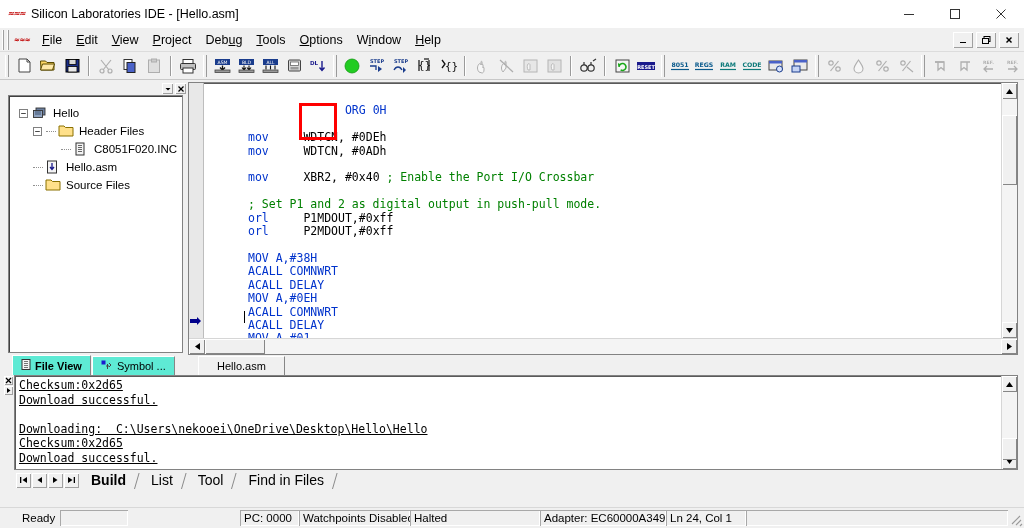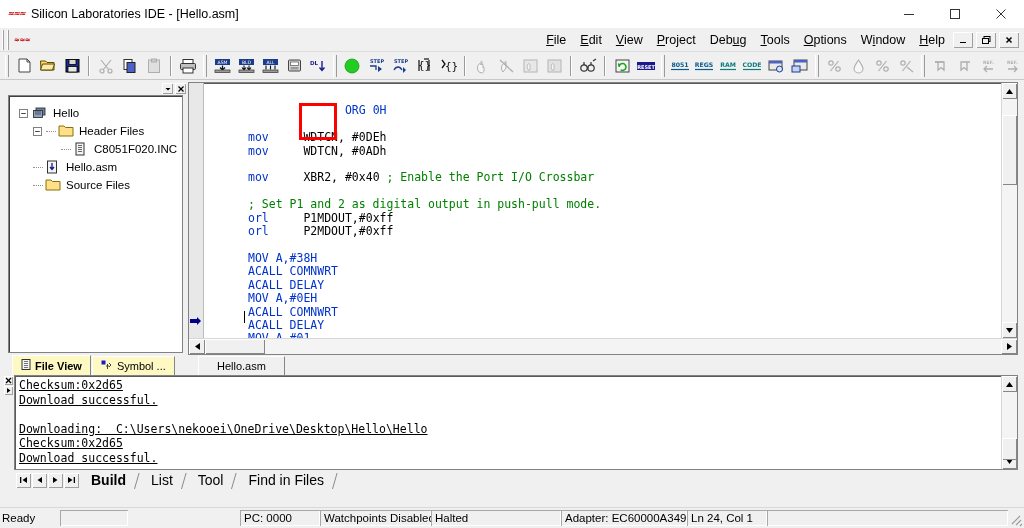--- a/index.html
+++ b/index.html
@@ -62,21 +62,21 @@
     box-shadow: inset 1px 0 0 #a0a0a0, inset -1px 0 0 #fff;
   }
   .mdi-icon {
     width: 18px; height: 18px; margin: 0 4px 0 4px;
     display:flex; align-items:center; justify-content:center;
     font-size: 7px; color: #c00000; font-weight: bold;
     letter-spacing: -0.5px;
     transform: skewX(-12deg);
     font-family: "DejaVu Sans", sans-serif;
   }
-  .menu-items { display: flex; align-items: center; flex: 1; justify-content: flex-end; }
+  .menu-items { display: flex; align-items: center; flex: 1; }
   .menu-item {
     font-size: 12.5px; color: #000;
     padding: 2px 7px; cursor: default;
     white-space: nowrap;
   }
   .menu-item u { text-decoration: underline; }
   .mdi-btns { display: flex; gap: 1px; margin-right: 4px; align-items:center; }
   .mdi-btn {
     width: 22px; height: 18px;
     background: #f0f0f0;
@@ -181,21 +181,21 @@
     width: 10px; height: 1px; border-top: 1px dotted #909090;
     flex: 0 0 10px; margin-right: 2px;
   }
   .ticon { width: 16px; height: 14px; margin-right: 5px; flex: 0 0 16px; }
   .tlabel { white-space: nowrap; }
 
   .pp-tabs { height: 22px; display: flex; align-items: flex-end; padding-left: 4px; gap:1px;}
   .pp-tab {
     height: 19px; padding: 0 8px;
     display: flex; align-items: center; gap: 4px;
-    font-size: 11px; background: #fef9c3;
+    font-size: 11px; background: #5eead4;
     border-left: 1px solid #fff; border-top: 1px solid #fff;
     border-right: 1px solid #868686; border-bottom: none;
     border-radius: 0 0 0 0;
     color: #000;
   }
   .pp-tab.active { font-weight: bold; height: 20px; }
 
   
   .editorpane {
     flex: 1 1 auto;
@@ -331,21 +331,21 @@
     border-top: 1px solid #d8d8d8;
   }
   .sb-cell {
     display: flex; align-items: center;
     font-size: 11.5px; color: #000;
     padding: 0 4px;
     box-shadow: inset 1px 1px 0 #a8a8a8, inset -1px -1px 0 #fff;
     margin: 2px 0 2px 0;
     white-space: nowrap; overflow: hidden;
   }
-  .sb-ready { box-shadow:none; padding-left: 2px; }
+  .sb-ready { box-shadow:none; padding-left: 22px; }
   .sb-grip {
     width: 16px; flex: 0 0 16px; position: relative;
   }
 </style>
 </head>
 <body>
 
 <div id="app">
 
   <div class="titlebar">
@@ -945,21 +945,21 @@
         <div class="otab-sep"></div>
       </div>
     </div>
 
   </div>
 
   <div class="statusbar">
     <div class="sb-cell sb-ready" style="width:60px;">Ready</div>
     <div class="sb-cell" style="width:68px;"></div>
     <div class="sb-cell" style="width:112px;margin-top:37px;">Target: C8051F020</div>
-    <div class="sb-cell" style="width:80px;">PC: 0000</div>
+    <div class="sb-cell" style="width:59px;">PC: 0000</div>
     <div class="sb-cell" style="width:111px;">Watchpoints Disabled</div>
     <div class="sb-cell" style="width:130px;">Halted</div>
     <div class="sb-cell" style="width:126px;">Adapter: EC60000A349</div>
     <div class="sb-cell" style="width:80px;">Ln 24, Col 1</div>
     <div class="sb-cell" style="flex:1 1 auto;"></div>
     <div class="sb-grip">
       <svg width="16" height="16" viewBox="0 0 16 16" style="position:absolute;right:1px;bottom:1px;">
         <path d="M13 5L5 13M14 9l-5 5M15 13l-2 2" stroke="#9a9a9a" stroke-width="1.1"></path>
       </svg>
     </div>

